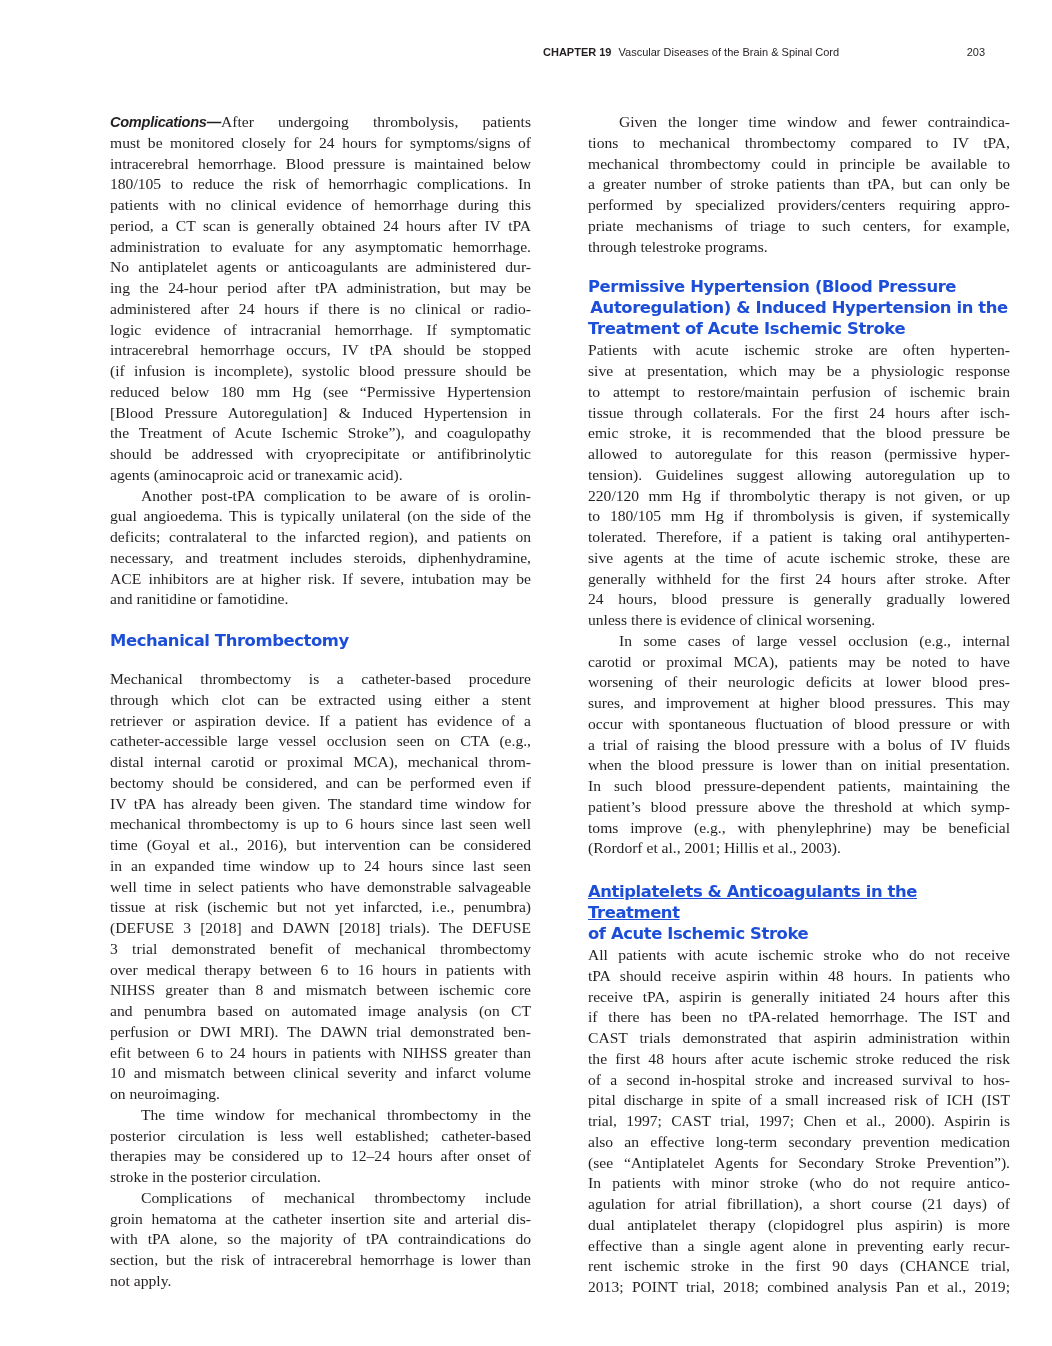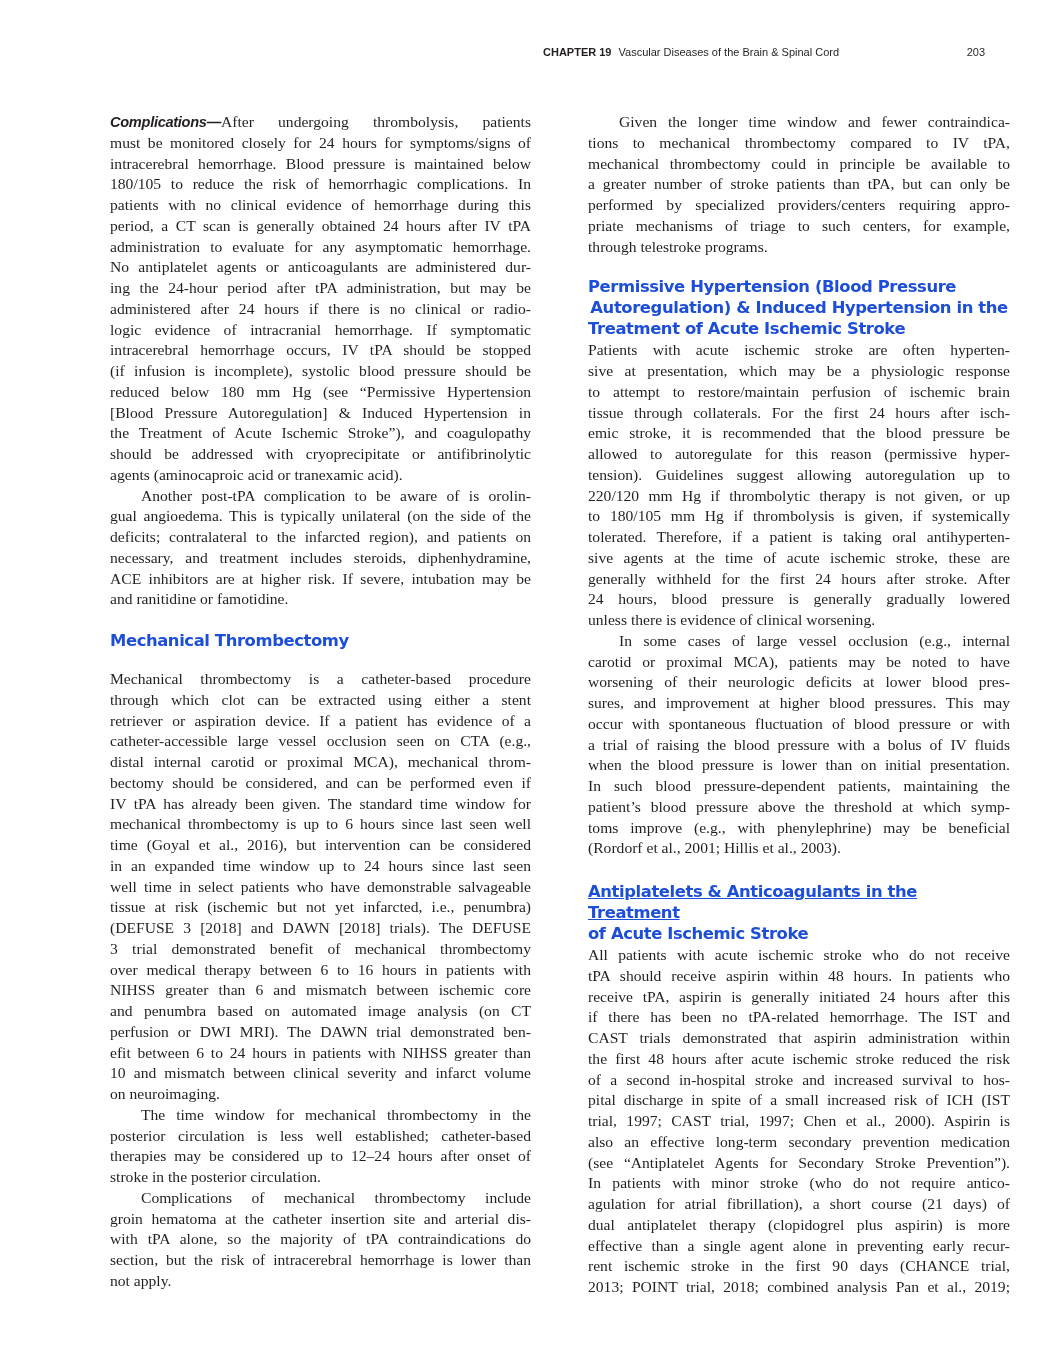--- a/index.html
+++ b/index.html
@@ -67,21 +67,21 @@
       <span class="ln">bectomy should be considered, and can be performed even if</span>
       <span class="ln">IV tPA has already been given. The standard time window for</span>
       <span class="ln">mechanical thrombectomy is up to 6 hours since last seen well</span>
       <span class="ln">time (Goyal et al., 2016), but intervention can be considered</span>
       <span class="ln">in an expanded time window up to 24 hours since last seen</span>
       <span class="ln">well time in select patients who have demonstrable salvageable</span>
       <span class="ln">tissue at risk (ischemic but not yet infarcted, i.e., penumbra)</span>
       <span class="ln">(DEFUSE 3 [2018] and DAWN [2018] trials). The DEFUSE</span>
       <span class="ln">3 trial demonstrated benefit of mechanical thrombectomy</span>
       <span class="ln">over medical therapy between 6 to 16 hours in patients with</span>
-      <span class="ln">NIHSS greater than 6 and mismatch between ischemic core</span>
+      <span class="ln">NIHSS greater than 8 and mismatch between ischemic core</span>
       <span class="ln">and penumbra based on automated image analysis (on CT</span>
       <span class="ln">perfusion or DWI MRI). The DAWN trial demonstrated ben-</span>
       <span class="ln">efit between 6 to 24 hours in patients with NIHSS greater than</span>
       <span class="ln">10 and mismatch between clinical severity and infarct volume</span>
       <span class="ln last">on neuroimaging.</span>
     </div>
   <div>
       <span class="ln ind">The time window for mechanical thrombectomy in the</span>
       <span class="ln">posterior circulation is less well established; catheter-based</span>
       <span class="ln">therapies may be considered up to 12–24 hours after onset of</span>

